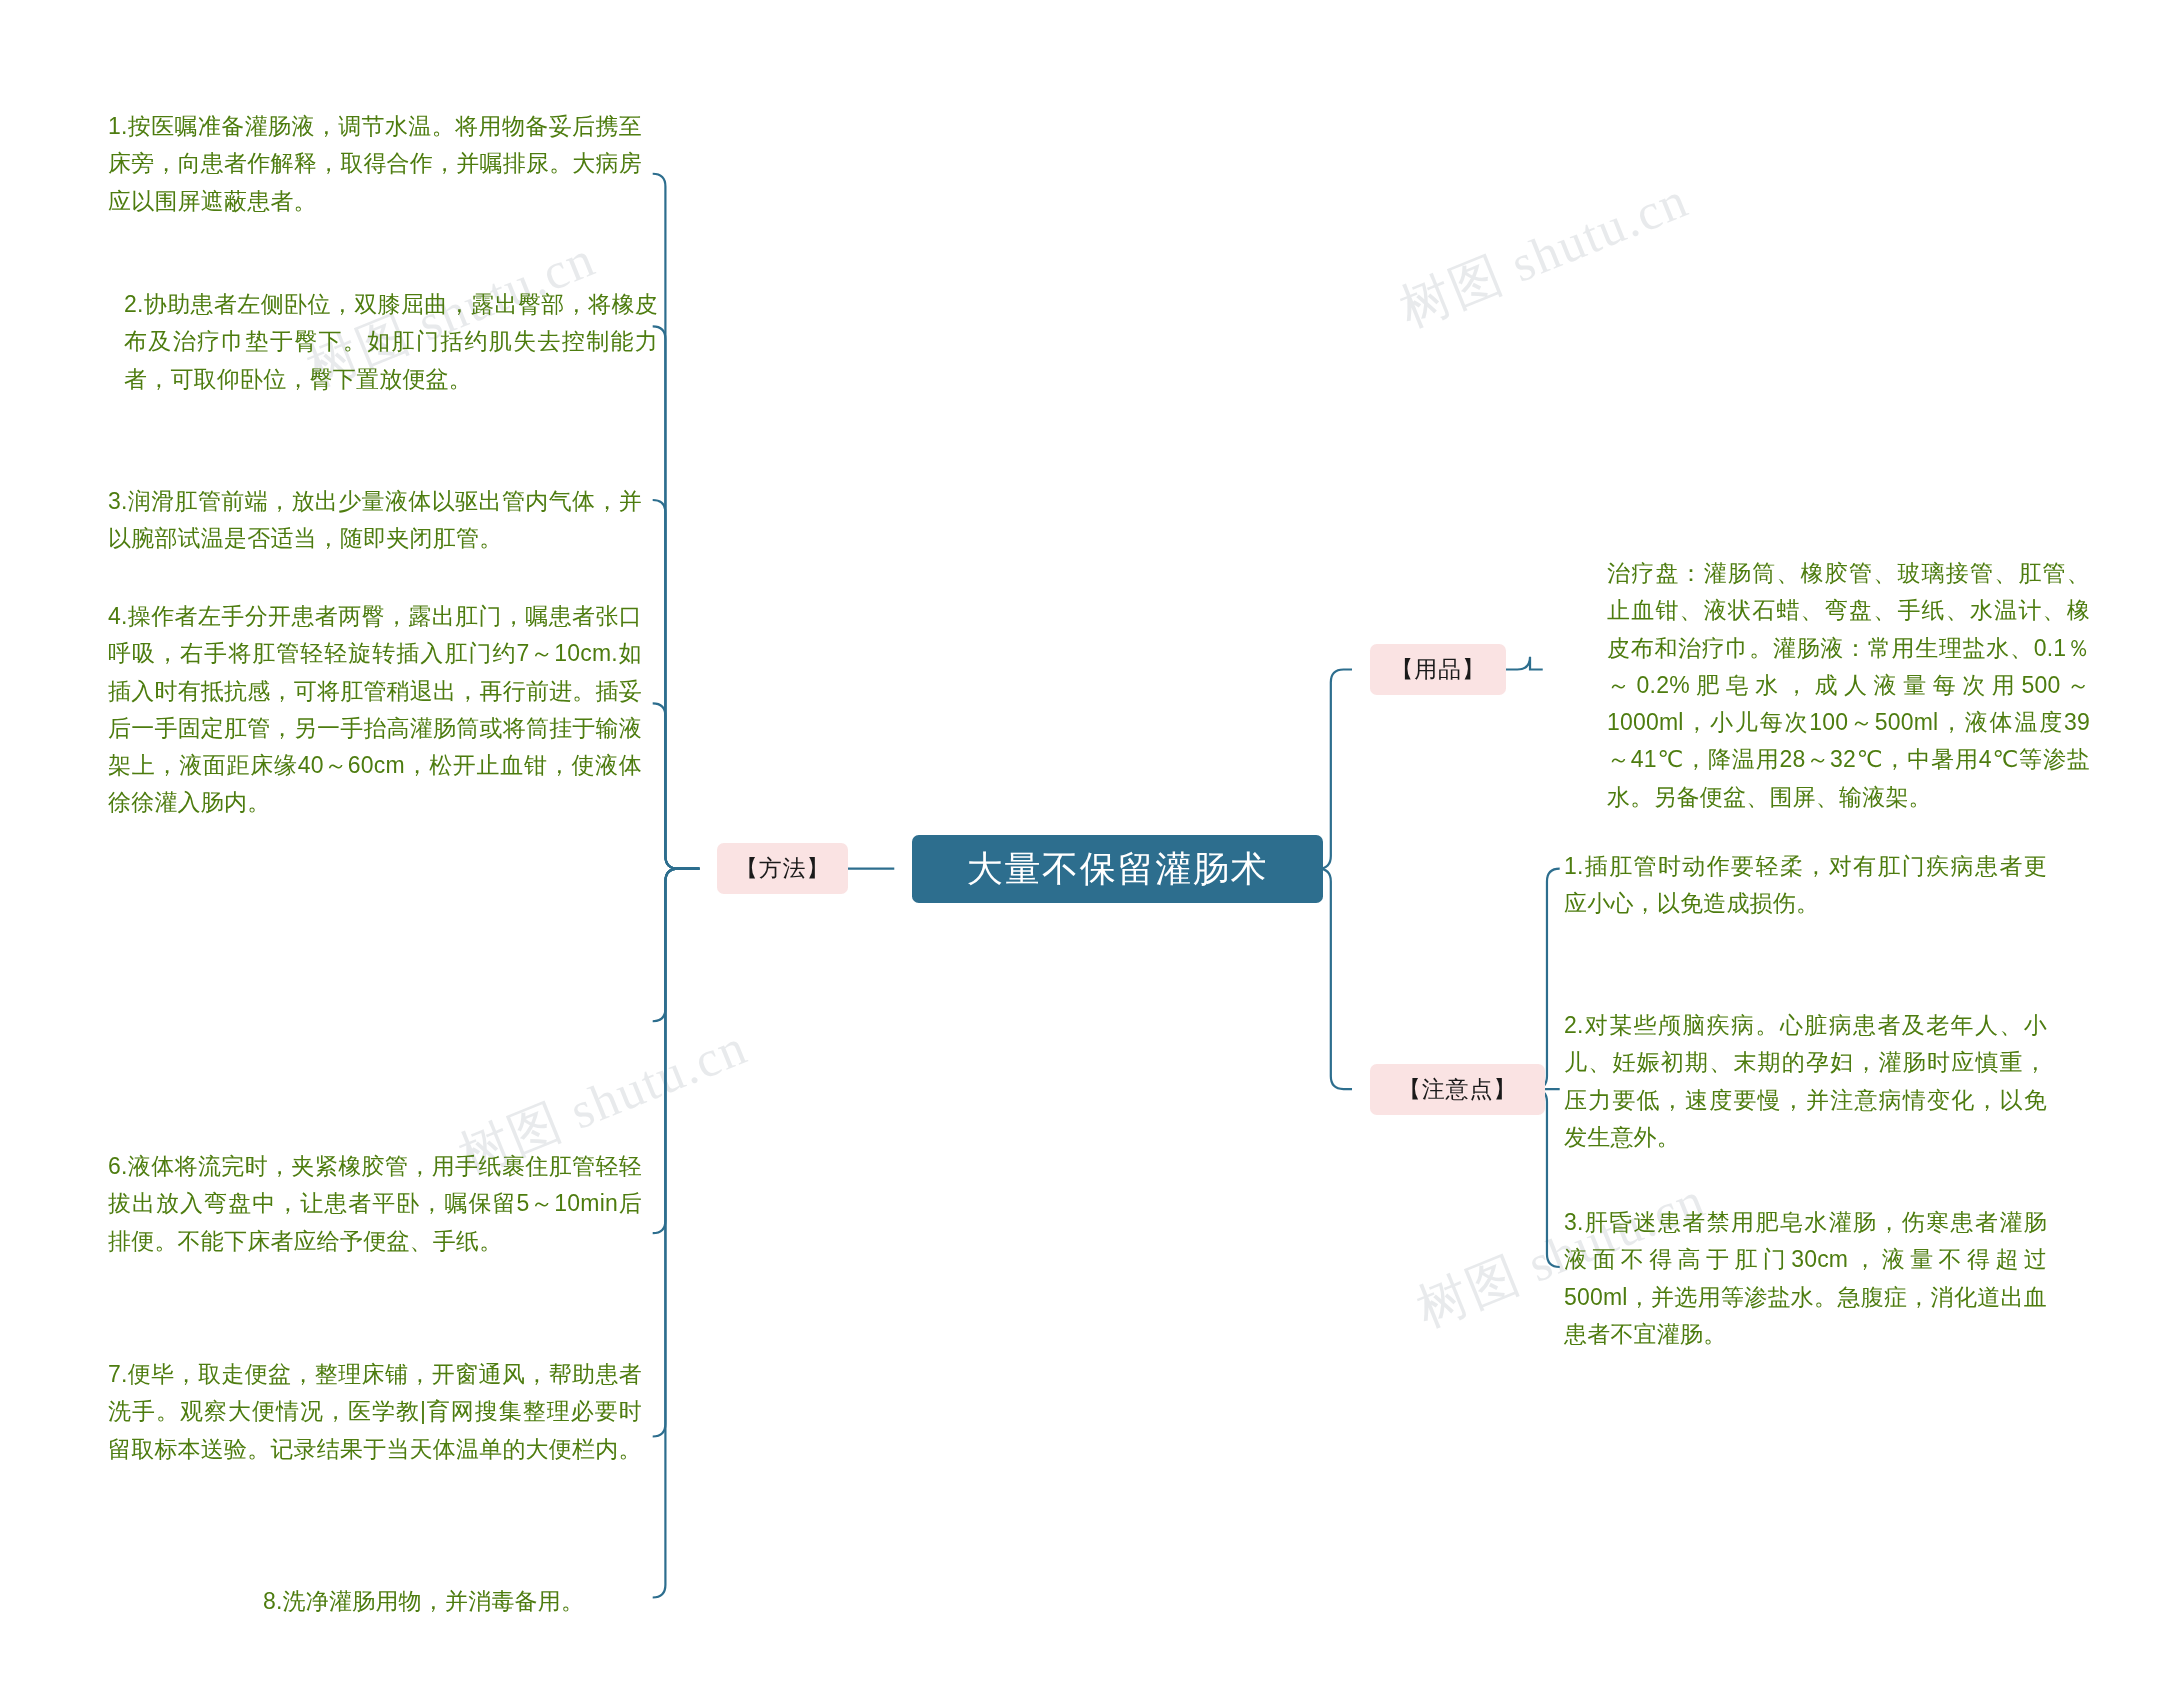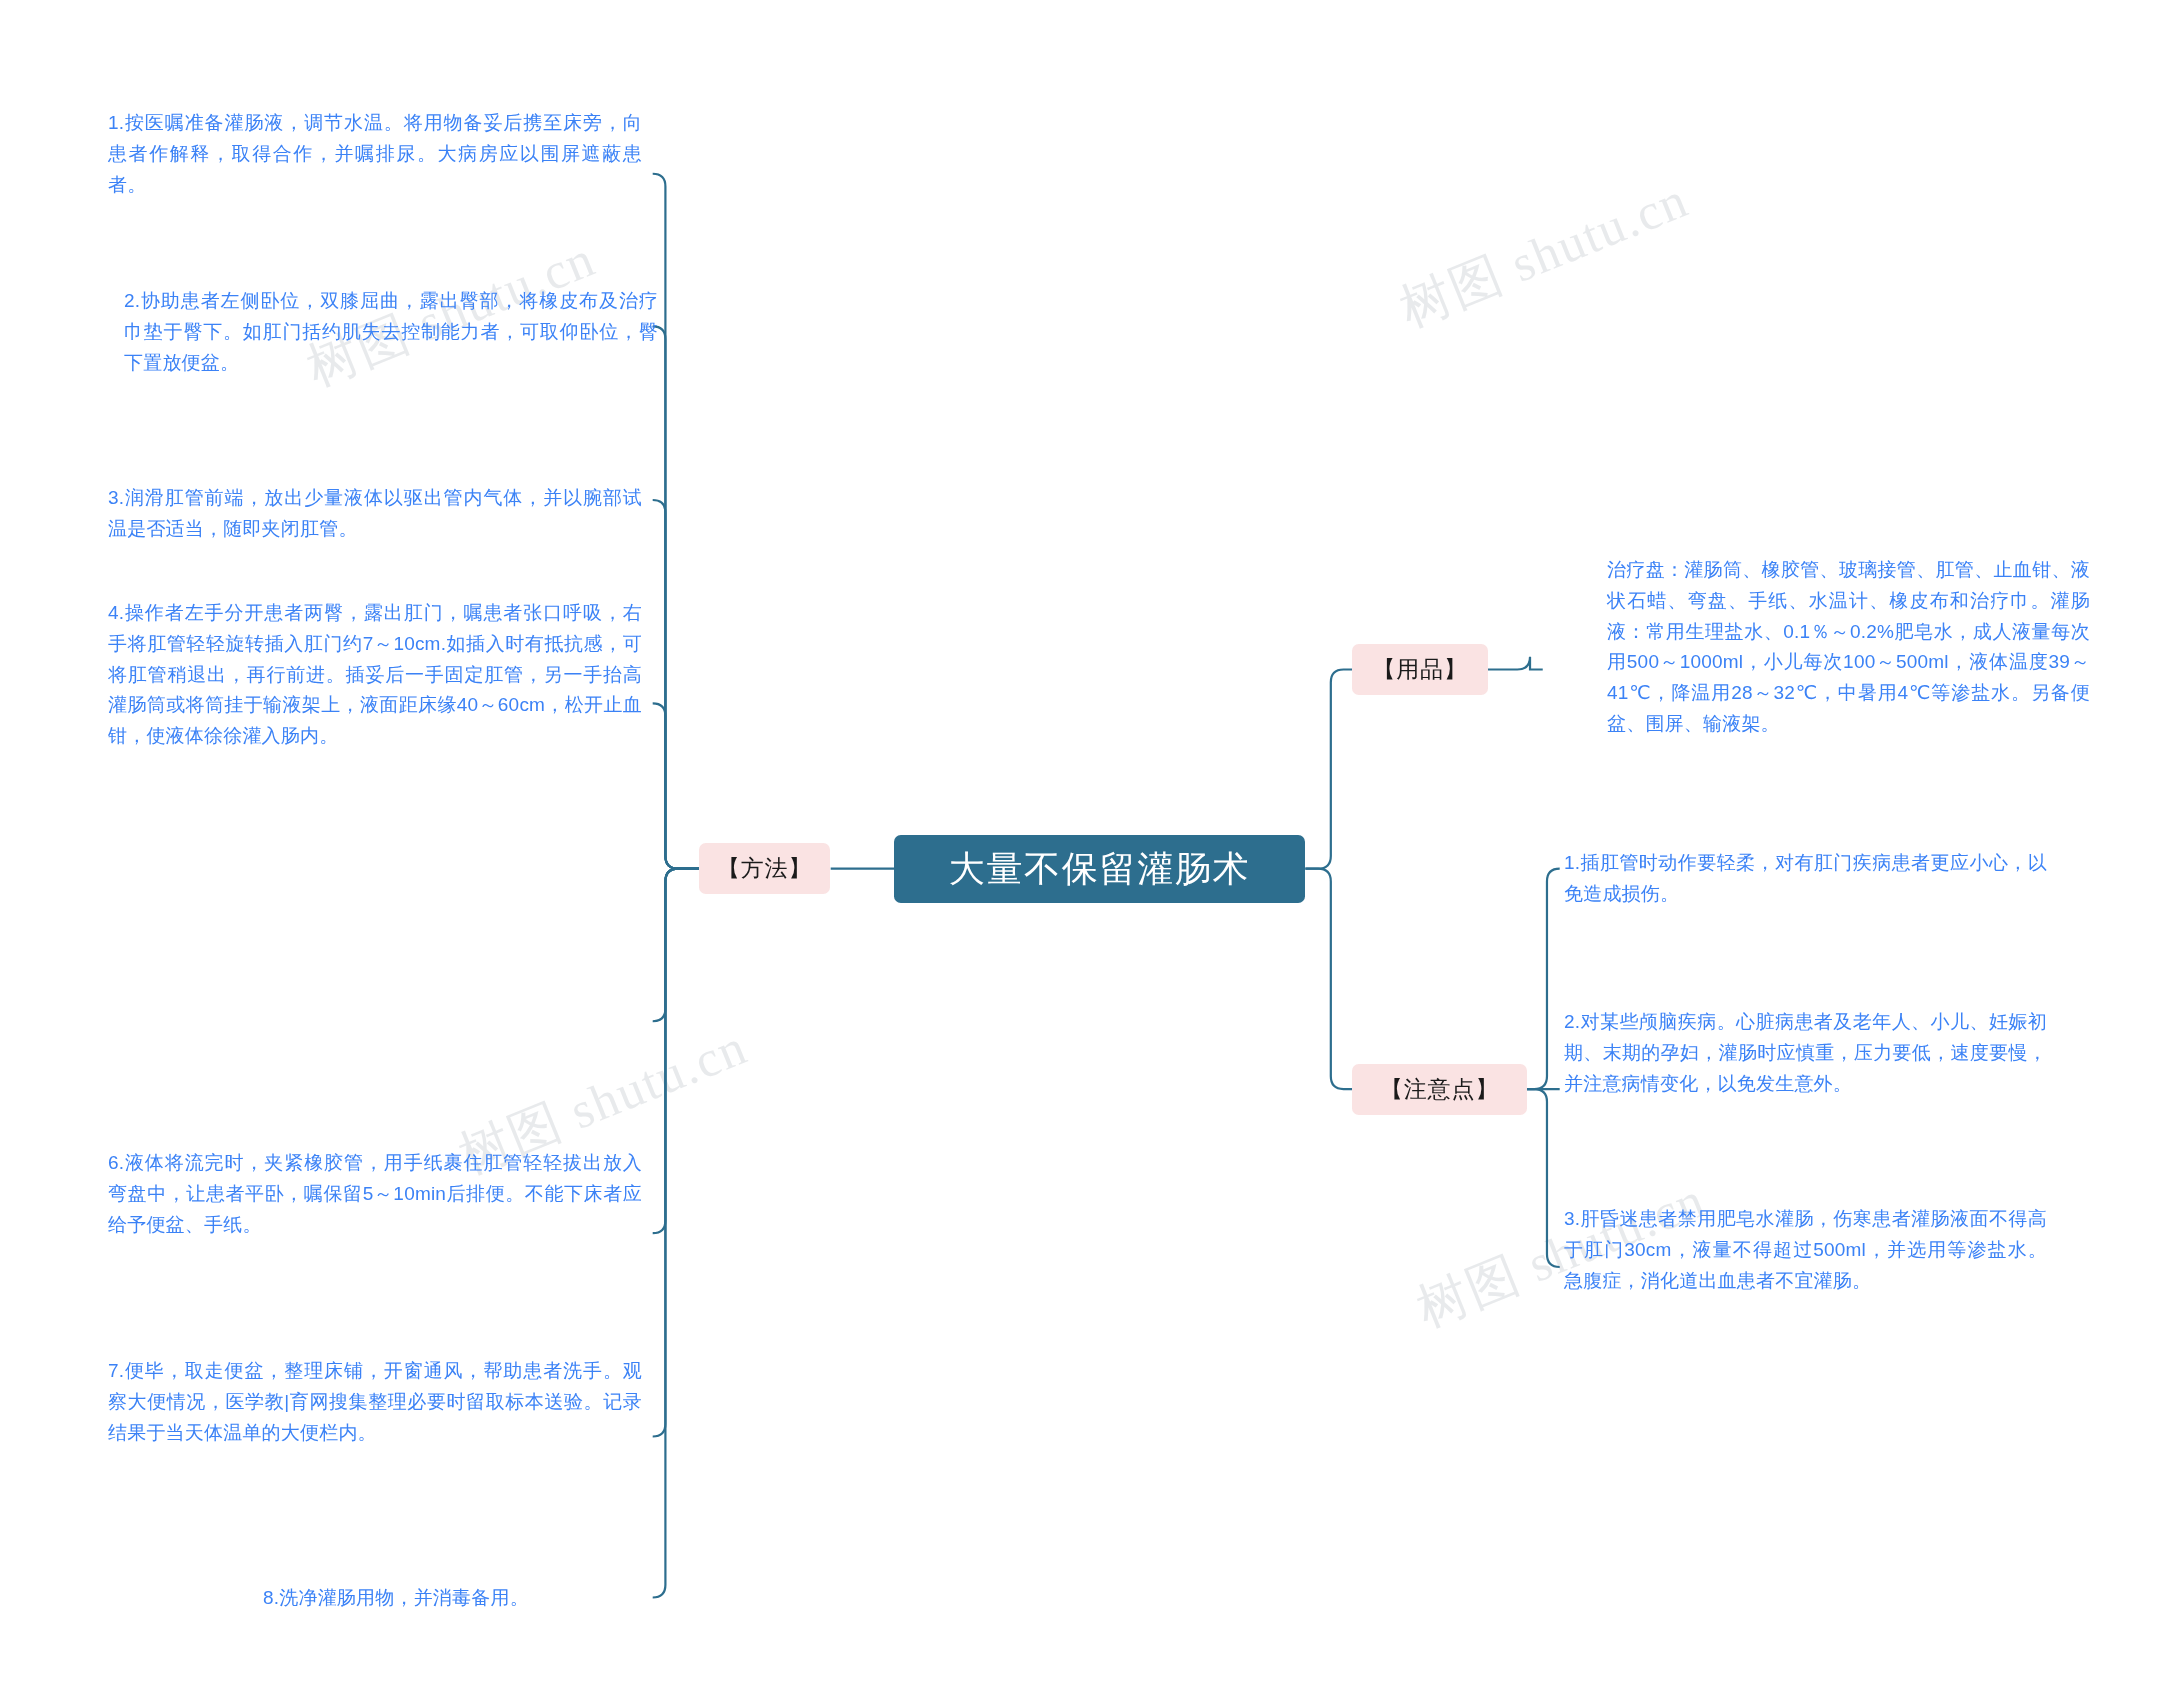--- a/index.html
+++ b/index.html
@@ -23,20 +23,21 @@
   svg.connectors {
     position: absolute;
     left: 0; top: 0;
     width: 2170px;
     height: 1706px;
     pointer-events: none;
   }
   .node {
     position: absolute;
     box-sizing: border-box;
+    margin-left: 18px;
   }
   
   .root-node {
     background: #2d6e8e;
     color: #ffffff;
     border-radius: 6.8px;
     display: flex;
     align-items: center;
     justify-content: center;
     font-size: 36px;
@@ -51,22 +52,22 @@
     display: flex;
     align-items: center;
     justify-content: center;
     font-size: 23px;
     padding: 0 15.3px;
     letter-spacing: 0.8px;
   }
   
   .leaf {
     position: absolute;
-    color: #3b82f6;
-    font-size: 19px;
+    color: #4d7c0f;
+    font-size: 23px;
     line-height: 1.62;
     letter-spacing: 0.2px;
     text-align: justify;
     box-sizing: border-box;
   }
   .leaf.indent {
     text-align: left;
   }
   
   .wm {

